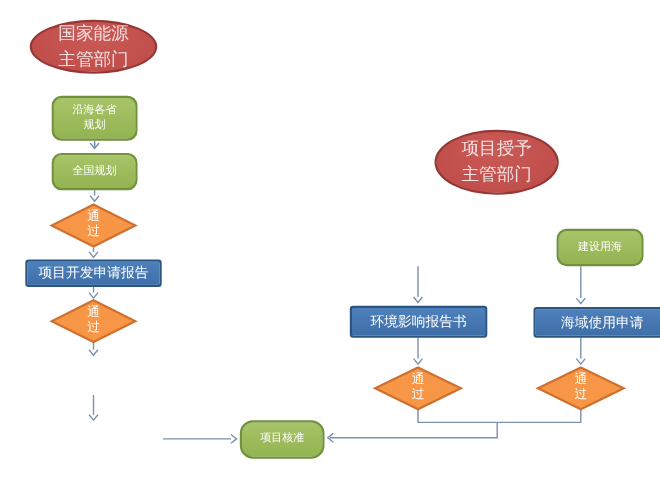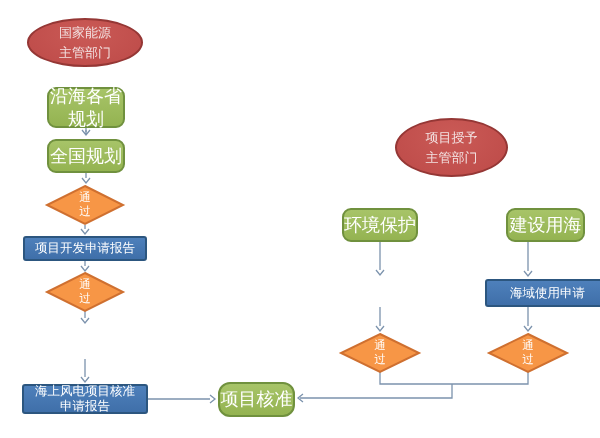--- a/index.html
+++ b/index.html
@@ -22,29 +22,29 @@
     box-sizing: border-box;
     color: #ffffff;
   }
   .label { white-space: pre-line; }
 
   .ellipse {
     background: radial-gradient(ellipse at 50% 30%, #ca5a56, #bd4a48);
     border: 2px solid #953735;
     border-radius: 50%;
     color: #f3e2e2;
-    font-size: 13px;
+    font-size: 16px;
     line-height: 1.5;
     text-align: right;
   }
   .green {
     background: linear-gradient(#a7c468, #94b351);
     border: 2px solid #70913e;
     border-radius: 9px;
-    font-size: 18px;
+    font-size: 10px;
     line-height: 1.25;
   }
   .blue {
     background: linear-gradient(#4e80bb, #3f6fa9);
     border: 2px solid #2c567f;
     border-radius: 3px;
     font-size: 12.5px;
     line-height: 1.2;
   }
   .diamond-label {
@@ -123,34 +123,30 @@
   <div class="node green" id="n-coastal">
     <span class="label">沿海各省
 规划</span>
   </div>
   <div class="node blue" id="n-devreport">
     <span class="label">项目开发申请报告</span>
   </div>
   <div class="node green" id="n-national">
     <span class="label">全国规划</span>
   </div>
-  <div class="node blue" id="n-offshore">
-    <span class="label">海上风电项目核准
-申请报告</span>
-  </div>
 
   <div class="node green" id="n-approval">
     <span class="label">项目核准</span>
   </div>
 
-  <div class="node green" id="n-envprot">
-    <span class="label">环境保护</span>
-  </div>
   <div class="node green" id="n-consea">
     <span class="label">建设用海</span>
+  </div>
+  <div class="node blue" id="n-envreport">
+    <span class="label">环境影响报告书</span>
   </div>
   <div class="node blue" id="n-seause">
     <span class="label">海域使用申请</span>
   </div>
 
   <div class="diamond-label" id="dl-pass1">通
 过</div>
   <div class="diamond-label" id="dl-pass2">通
 过</div>
   <div class="diamond-label" id="dl-pass3">通

